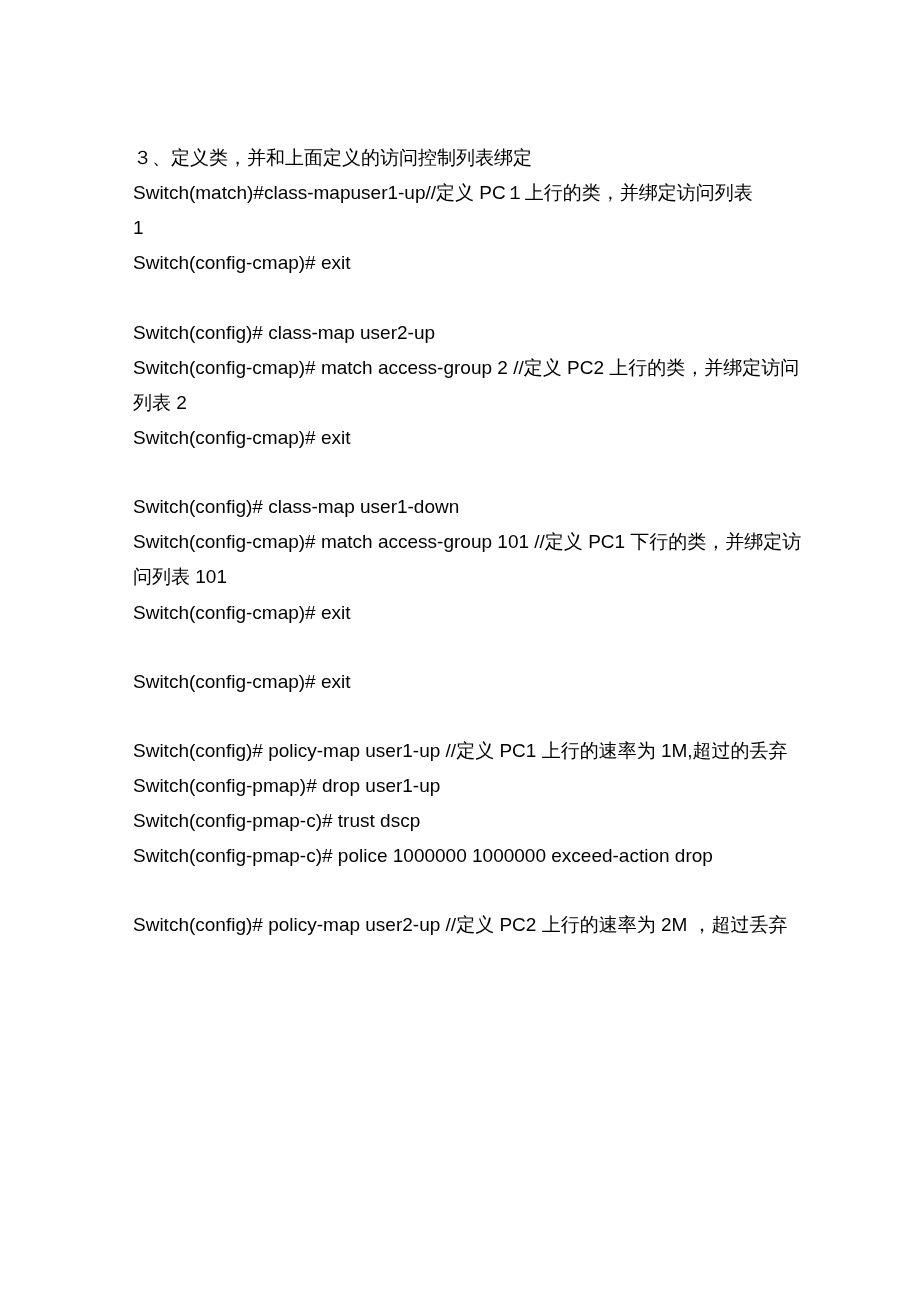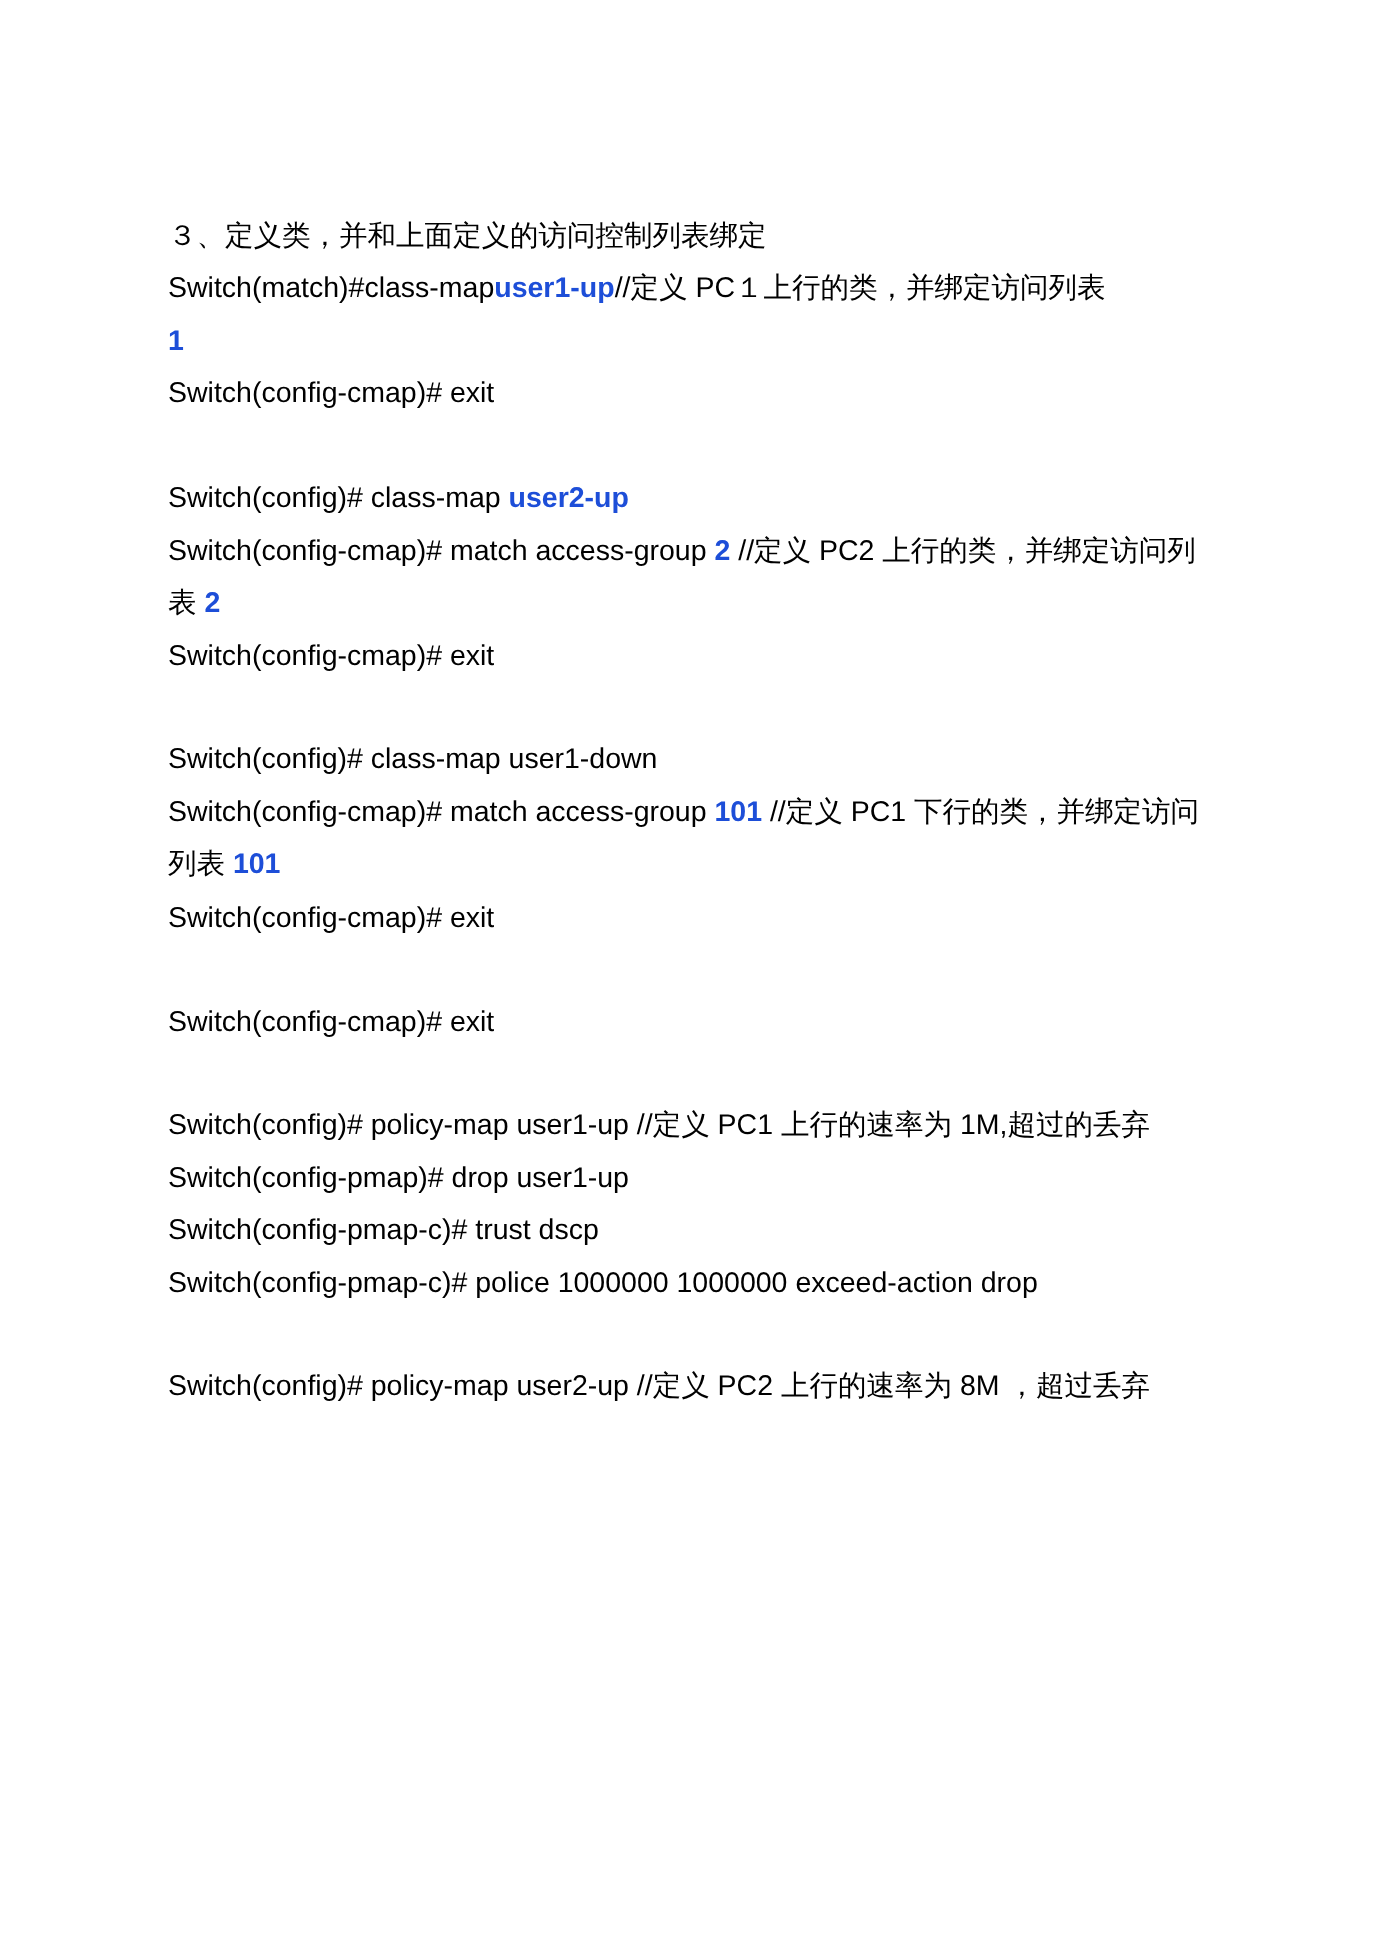--- a/index.html
+++ b/index.html
@@ -8,24 +8,24 @@
     background: #ffffff;
     font-family: "Microsoft YaHei", "SimSun", Arial, sans-serif;
     width: 920px;
   }
   .page {
     padding: 140px 112px 60px 112px;
     box-sizing: border-box;
     font-size: 19px;
     line-height: 1.85;
     color: #000000;
+    margin-left: 21px;
   }
   .red {
-    color: #1d4ed8;
-    font-weight: bold;
+    color: #000000;
   }
   .block {
     margin-bottom: 34px;
   }
   .line {
     white-space: normal;
     word-break: break-word;
   }
 </style>
 </head>
@@ -65,16 +65,16 @@
   </div>
 
   <div class="block">
     <div class="line">Switch(config)# policy-map user1-up //定义 PC1 上行的速率为 1M,超过的丢弃</div>
     <div class="line">Switch(config-pmap)# drop user1-up</div>
     <div class="line">Switch(config-pmap-c)# trust dscp</div>
     <div class="line">Switch(config-pmap-c)# police 1000000 1000000 exceed-action drop</div>
   </div>
 
   <div class="block">
-    <div class="line">Switch(config)# policy-map user2-up //定义 PC2 上行的速率为 8M ，超过丢弃</div>
+    <div class="line">Switch(config)# policy-map user2-up //定义 PC2 上行的速率为 2M ，超过丢弃</div>
   </div>
 
 </div>
 
 </body></html>

